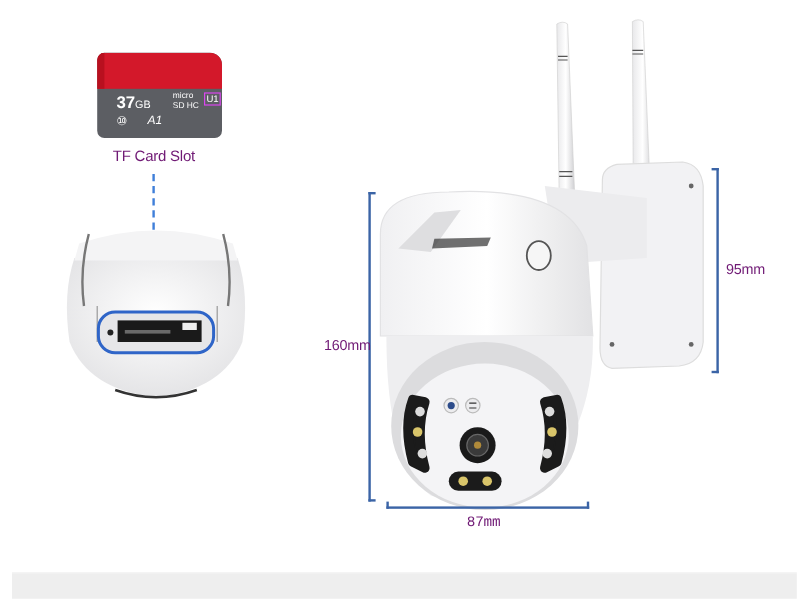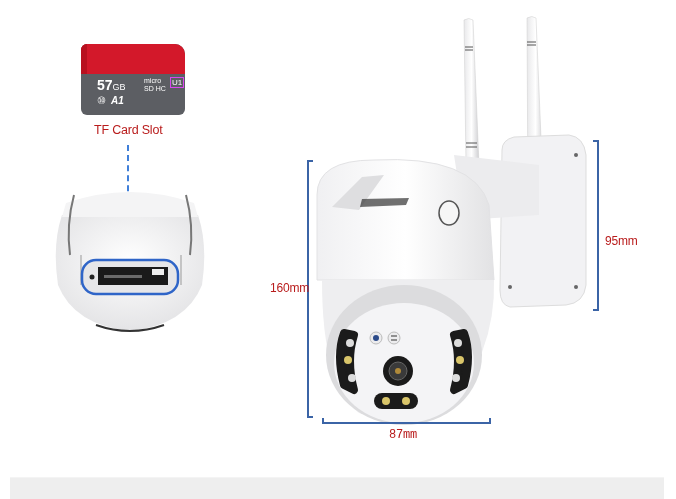--- a/index.html
+++ b/index.html
@@ -1,36 +1,36 @@
 <!DOCTYPE html>
 <html><head>
 <meta charset="utf-8">
 <style>
   html,body{margin:0;padding:0;background:#fff;}
   body{width:676px;height:499px;position:relative;overflow:hidden;font-family:"Liberation Sans",sans-serif;}
   .abs{position:absolute;}
-  .label{color:#b91c1c;font-size:12px;letter-spacing:-0.2px;}
+  .label{color:#701a75;font-size:12px;letter-spacing:-0.2px;}
   .bracket-v{position:absolute;border:2px solid #3b64a6;border-right:none;width:4px;}
   .bracket-v.right{border-left:none;border-right:2px solid #3b64a6;}
   .bracket-h{position:absolute;border:2px solid #3b64a6;border-top:none;height:4px;}
   .footer-band{position:absolute;left:10px;top:477px;width:654px;height:22px;background:#eeeeee;border-top:1px solid #f4f4f4;}
 </style>
 </head>
 <body>
 
 <div class="abs" style="left:81px;top:44px;width:104px;height:71px;border-radius:6px 10px 6px 6px;overflow:hidden;background:#5c5e63;">
   <div style="position:absolute;left:0;top:0;width:100%;height:30px;background:#d3182a;"></div>
   <div style="position:absolute;left:0;top:0;width:6px;height:30px;background:#b8101f;"></div>
   <div class="abs" style="left:16px;top:33px;color:#fff;font-size:14px;font-weight:bold;">
-    <span>57</span><span style="font-size:9px;font-weight:normal;">GB</span>
+    <span>37</span><span style="font-size:9px;font-weight:normal;">GB</span>
   </div>
   <div class="abs" style="left:63px;top:33px;color:#fff;font-size:7px;line-height:8px;width:24px;">micro SD HC</div>
   <div class="abs" style="left:89px;top:33px;color:#fff;font-size:8px;border:1px solid #d946ef;padding:0 1px;">U1</div>
   <div class="abs" style="left:16px;top:51px;color:#fff;font-size:10px;">⑩</div>
-  <div class="abs" style="left:30px;top:51px;color:#fff;font-size:10px;font-style:italic;font-weight:bold;">A1</div>
+  <div class="abs" style="left:42px;top:51px;color:#fff;font-size:10px;font-style:italic;font-weight:normal;">A1</div>
 </div>
 <div class="abs label" style="left:94px;top:123px;font-size:12.5px;">TF Card Slot</div>
 
 <div class="abs" style="left:127px;top:145px;width:0;height:117px;border-left:2px dashed #3f7fd9;"></div>
 
 <div class="abs" style="left:44px;top:185px;width:172px;height:150px;">
   <svg width="172" height="150" viewBox="0 0 172 150">
     <defs>
       <radialGradient id="g1" cx="50%" cy="40%" r="60%">
           <stop offset="0%" stop-color="#ffffff"></stop>
@@ -122,15 +122,15 @@
   </svg>
 </div>
 
 <div class="bracket-v" style="left:307px;top:160px;height:254px;"></div>
 <div class="abs label" style="left:270px;top:281px;">160mm</div>
 
 <div class="bracket-h" style="left:322px;top:418px;width:165px;"></div>
 <div class="abs label" style="left:389px;top:428px;font-family:Liberation Mono, monospace;">87mm</div>
 
 <div class="bracket-v right" style="left:593px;top:140px;height:167px;"></div>
-<div class="abs label" style="left:605px;top:234px;">95mm</div>
+<div class="abs label" style="left:605px;top:217px;">95mm</div>
 
 <div class="footer-band"></div>
 
 </body></html>

